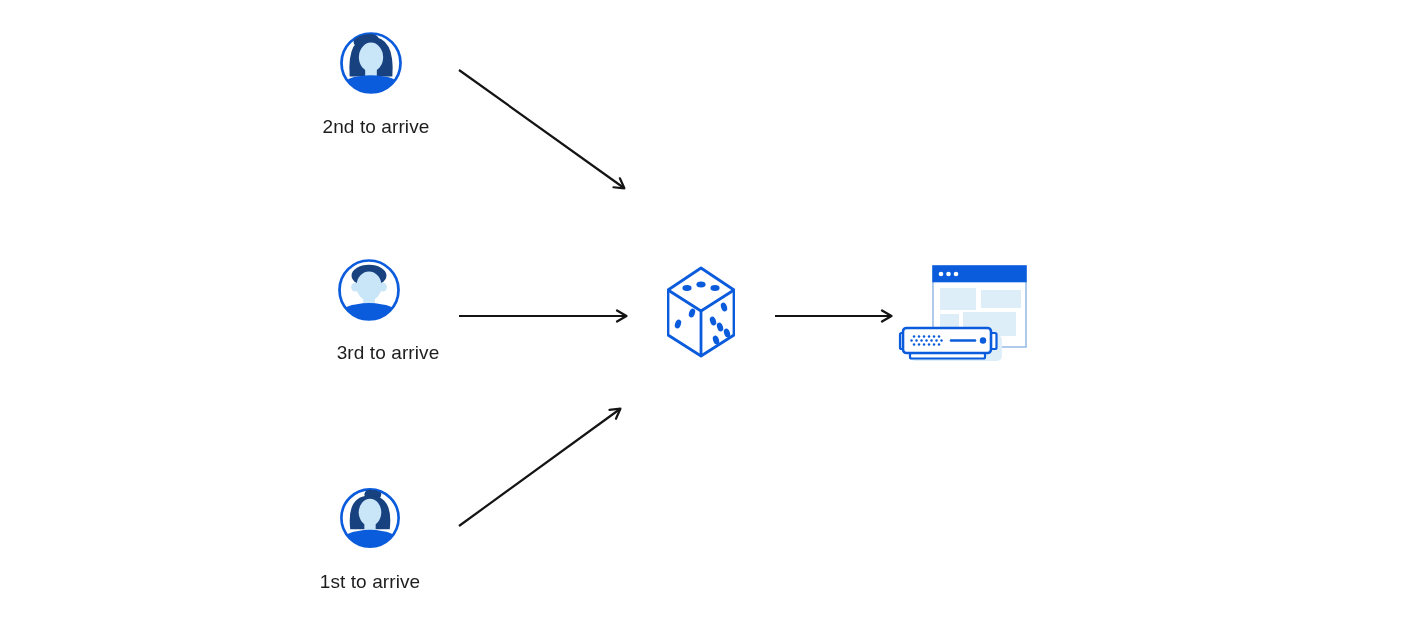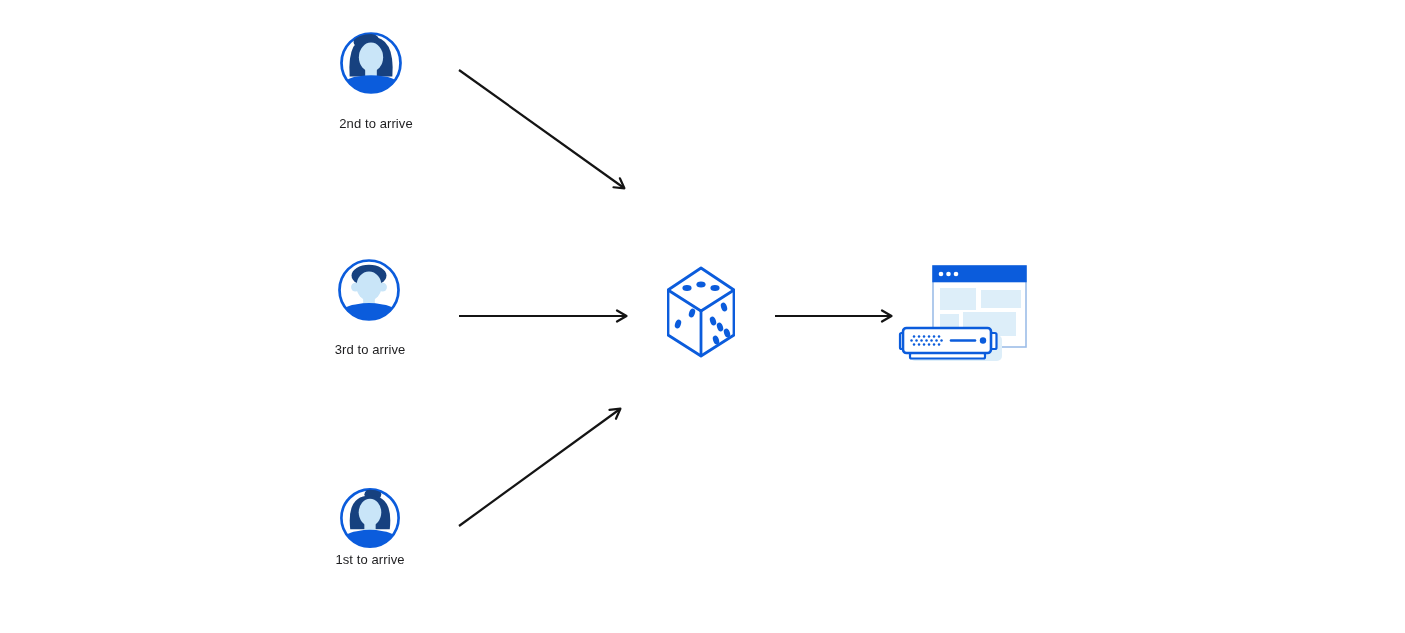--- a/index.html
+++ b/index.html
@@ -20,21 +20,21 @@
     background:var(--bg);
     font-family:"Liberation Sans","DejaVu Sans",sans-serif;
     overflow:hidden;
   }
   .layer{position:absolute;left:0;top:0;width:100%;height:100%;}
   .node{position:absolute;}
   .node-label{
     position:absolute;
     width:220px;
     text-align:center;
-    font-size:13px;
+    font-size:19px;
     color:var(--ink);
     letter-spacing:.1px;
     white-space:nowrap;
   }
   
   .f-accent{fill:var(--accent);}
   .f-face{fill:var(--face);}
   .f-hair{fill:var(--hair);}
   .f-panel{fill:var(--panel);}
   .f-white{fill:#ffffff;}
@@ -89,40 +89,40 @@
       <g clip-path="url(#cpb)">
         <circle class="f-face" cx="20" cy="31" r="4.5"></circle>
         <circle class="f-face" cx="48" cy="31" r="4.5"></circle>
         <ellipse class="f-hair" cx="34" cy="19" rx="18" ry="11"></ellipse>
         <rect class="f-face" x="28" y="36" width="12" height="13"></rect>
         <ellipse class="f-face" cx="34" cy="30" rx="13" ry="15"></ellipse>
         <path class="f-accent" d="M5 68 L63 68 L63 60 Q63 51 48 49 Q40 47.5 34 47.5 Q28 47.5 20 49 Q5 51 5 60 Z"></path>
       </g>
     </svg>
   </div>
-  <div class="node-label" style="left:260px;top:342px;">3rd to arrive</div>
+  <div class="node-label" style="left:278px;top:342px;">3rd to arrive</div>
 
   <div class="node" style="left:338px;top:486px;">
     <svg width="64" height="64" viewBox="0 0 68 68">
       <defs>
           <clipPath id="cpc">
             <circle cx="34" cy="34" r="30"></circle>
           </clipPath>
         </defs>
       <circle class="f-white s-accent" cx="34" cy="34" r="30.4" stroke-width="2.8"></circle>
       <g clip-path="url(#cpc)">
         <ellipse class="f-hair" cx="37" cy="9" rx="9" ry="6.5"></ellipse>
         <path class="f-hair" d="M13 46 Q9 10 34 10 Q59 10 55 46 Z"></path>
         <rect class="f-face" x="28" y="34" width="12" height="14"></rect>
         <ellipse class="f-face" cx="34" cy="28" rx="12" ry="14.5"></ellipse>
         <path class="f-accent" d="M5 68 L63 68 L63 60 Q63 50 48 48 Q40 46.5 34 46.5 Q28 46.5 20 48 Q5 50 5 60 Z"></path>
       </g>
     </svg>
   </div>
-  <div class="node-label" style="left:260px;top:552px;">1st to arrive</div>
+  <div class="node-label" style="left:260px;top:571px;">1st to arrive</div>
 
   <div class="node" style="left:667px;top:266px;">
     <svg width="68" height="92" viewBox="0 0 68 92">
       <g fill="#ffffff" class="s-accent" stroke-width="2.8" stroke-linejoin="round">
         <path d="M34 2 L67 24 L67 69 L34 90 L1 69 L1 24 Z"></path>
         <path fill="none" d="M1 24 L34 45 L67 24"></path>
         <path fill="none" d="M34 45 L34 90"></path>
       </g>
       <g class="f-accent">
 

